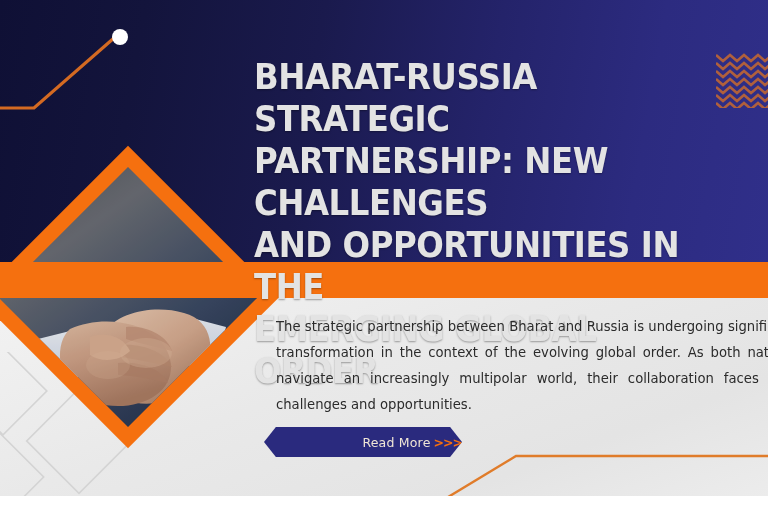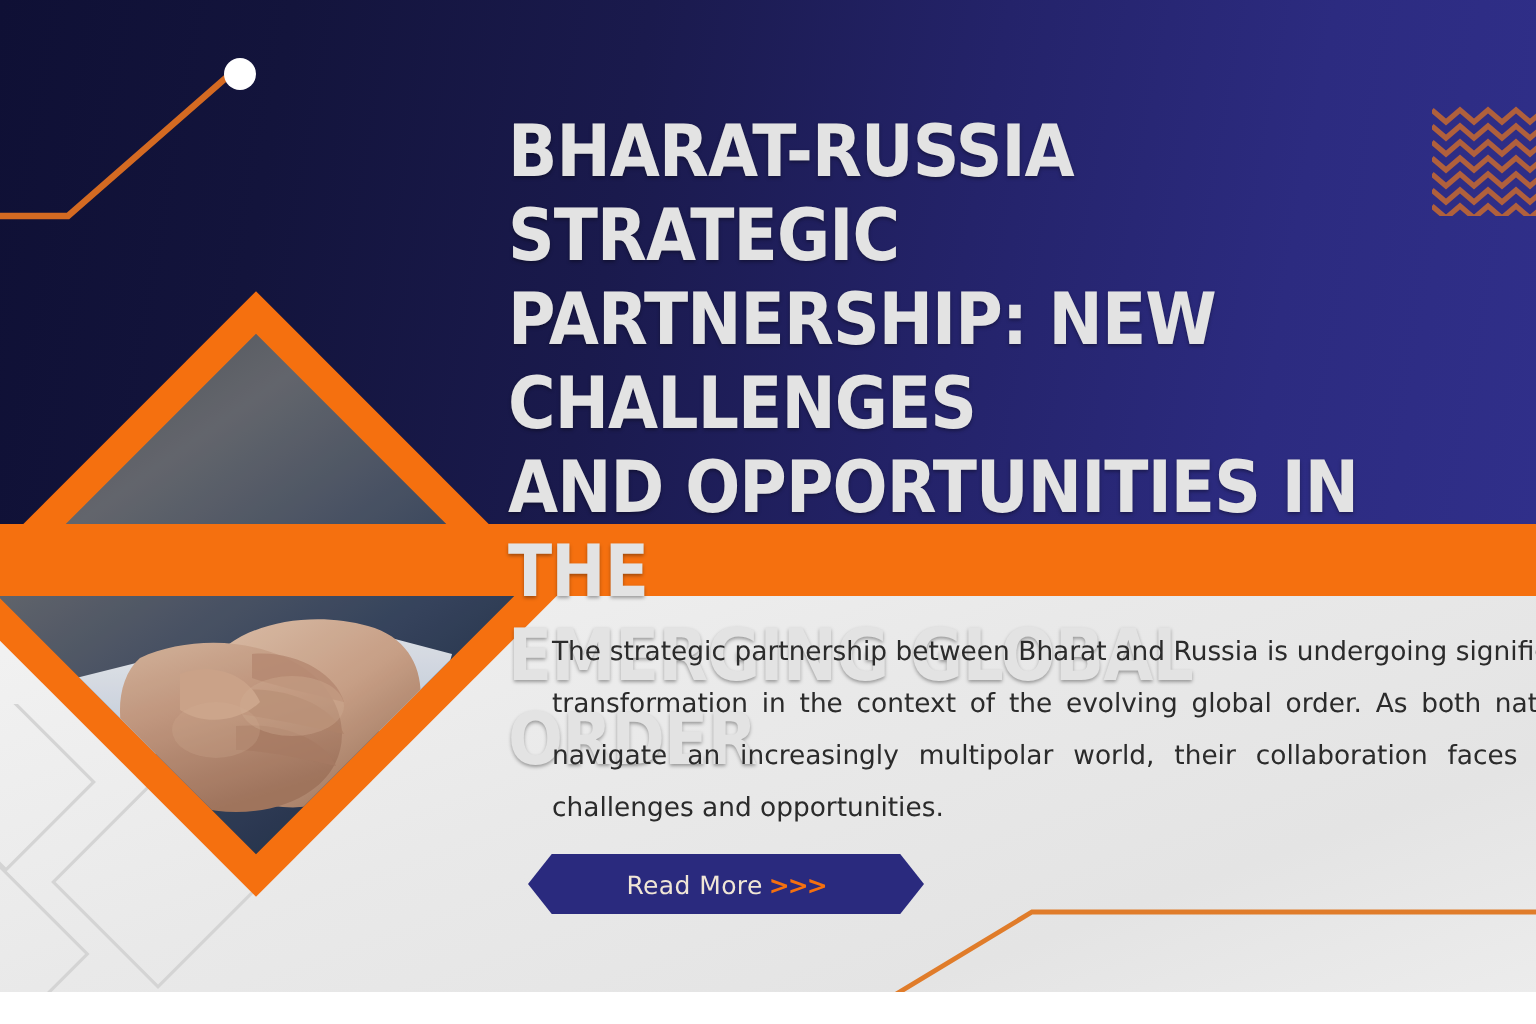--- a/index.html
+++ b/index.html
@@ -150,21 +150,21 @@
 
   
   .read-more {
     position: absolute;
     left: 264px; top: 427px;
     width: 198px; height: 30px;
     background: #2a2a7e;
     clip-path: polygon(6% 0%, 94% 0%, 100% 50%, 94% 100%, 6% 100%, 0% 50%);
     display: flex;
     align-items: center;
-    justify-content: center;
+    justify-content: flex-end;
     cursor: pointer;
   }
 
   .read-more .label {
     font-family: "DejaVu Sans", sans-serif;
     font-size: 12.5px;
     color: #f0e6d6;
     letter-spacing: 0.2px;
   }
 

